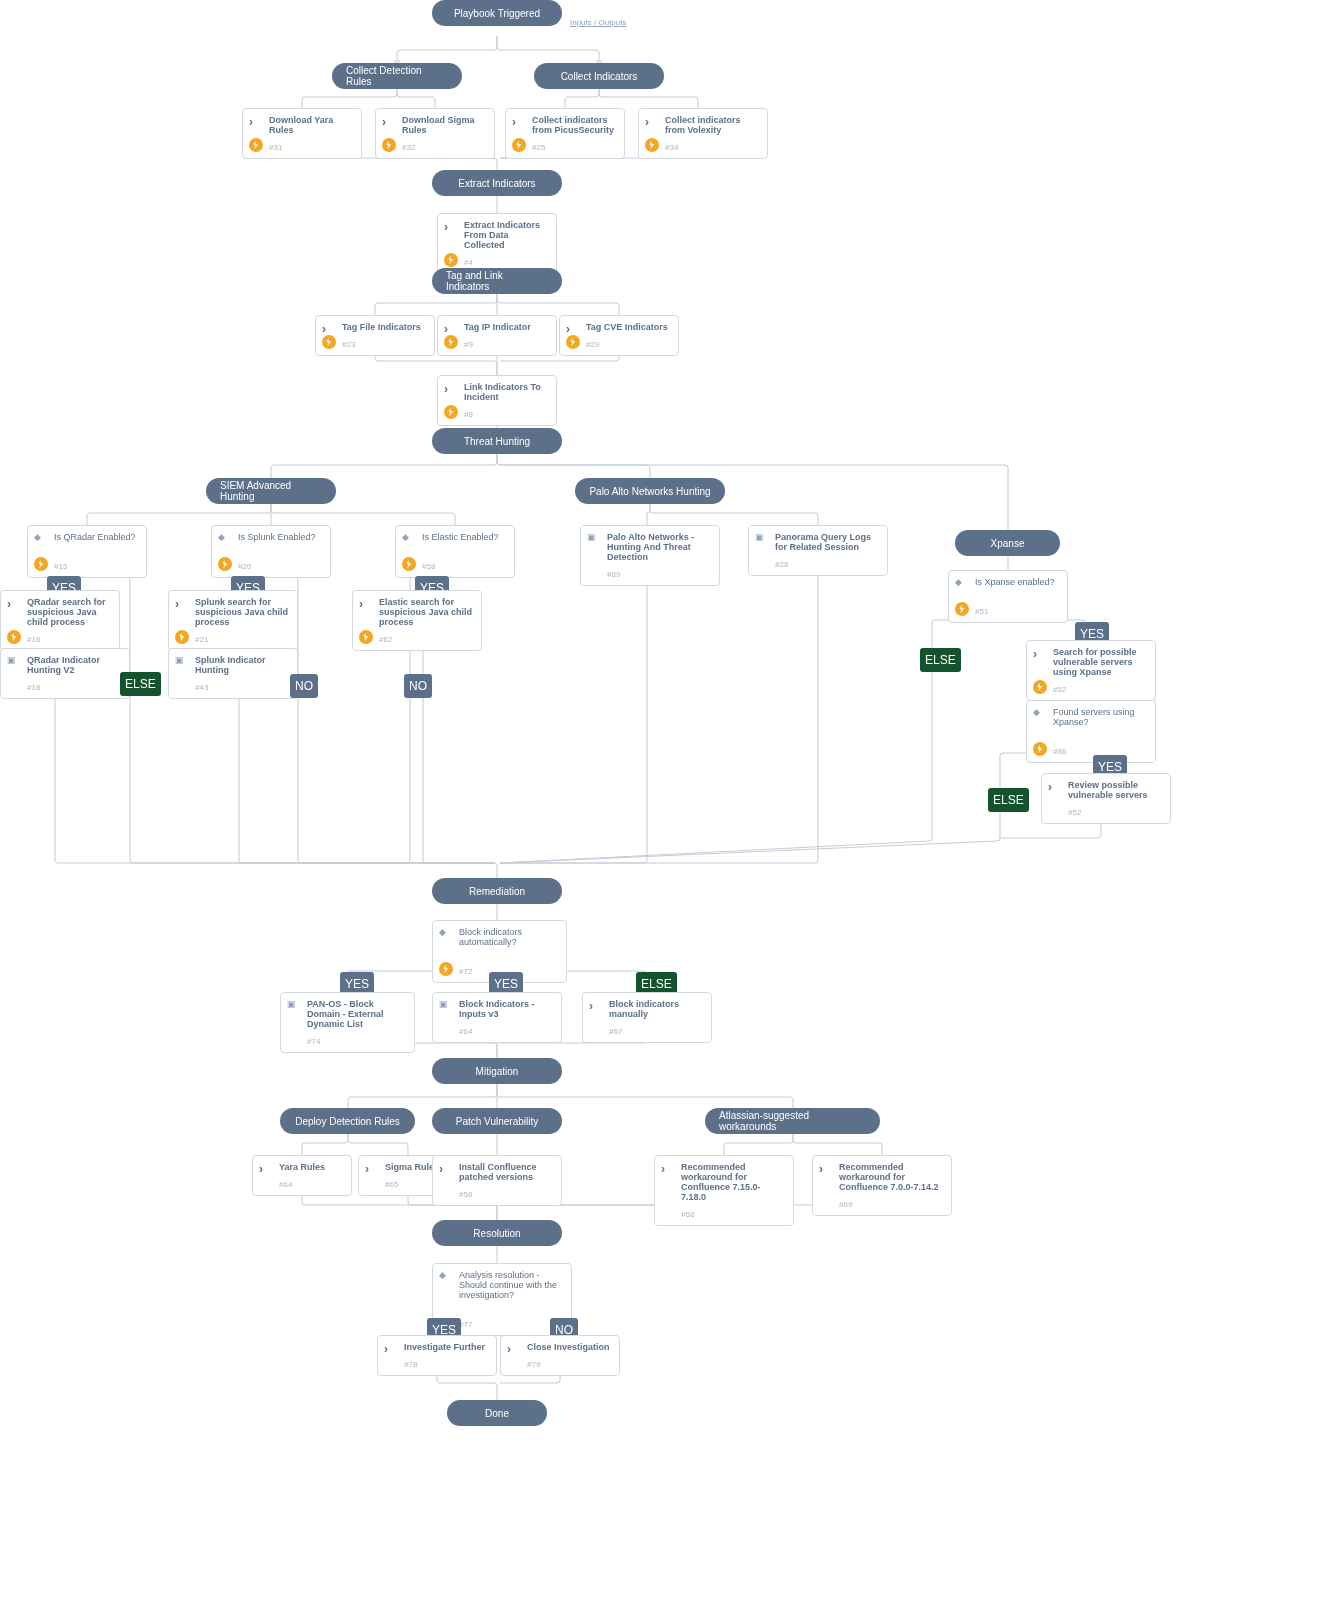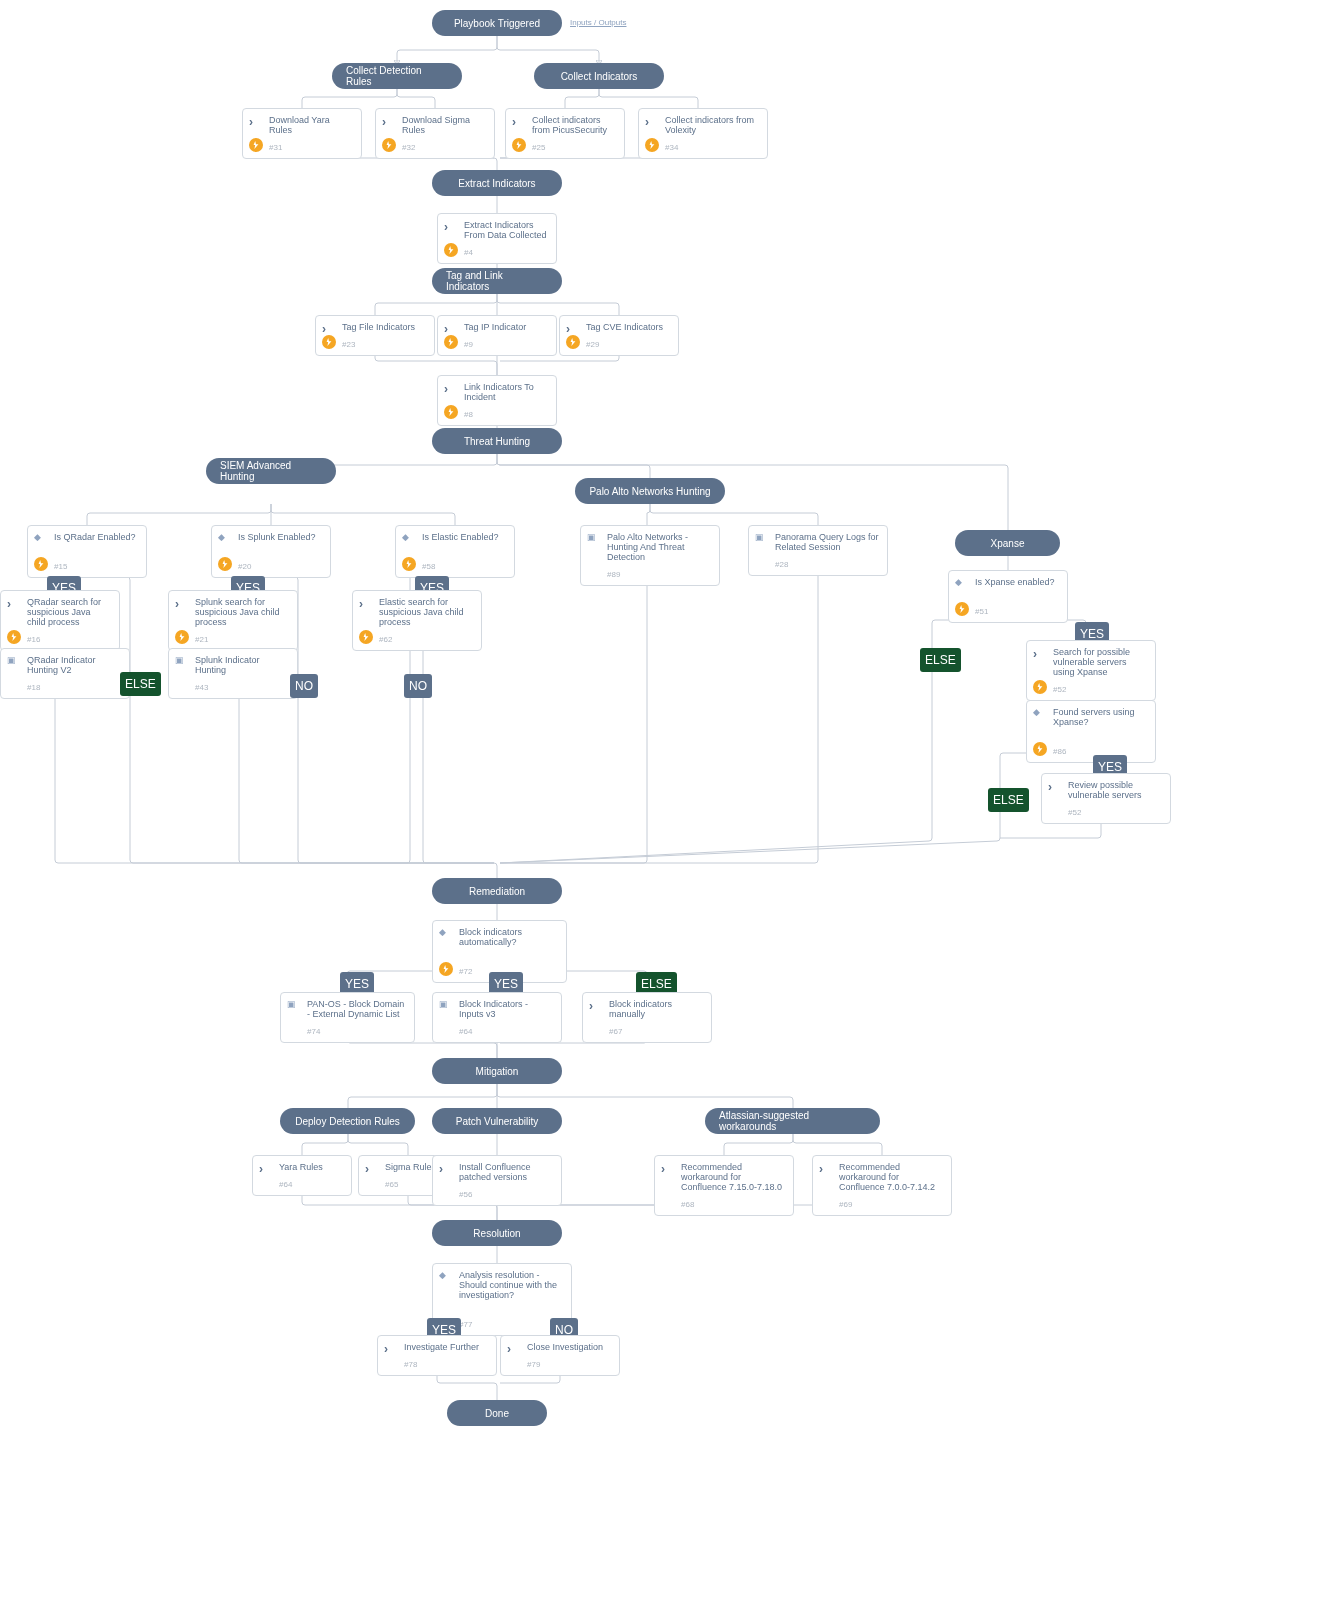--- a/index.html
+++ b/index.html
@@ -1,21 +1,21 @@
 <!DOCTYPE html>
 <html><head>
 <meta charset="utf-8">
 <style>
   html,body{margin:0;padding:0;background:#fff;font-family:Arial,Helvetica,sans-serif;font-size:9px;color:#333}
   .canvas{position:relative;width:1323px;height:1600px}
   .node{position:absolute;box-sizing:border-box}
   .section{background:#5c708a;color:#fff;border-radius:18px;display:flex;align-items:center;justify-content:center;padding:4px 14px;height:26px;font-size:10px}
   .task{background:#fff;border:1px solid #d3d9e0;border-radius:4px;padding:6px 8px 6px 26px;min-height:24px}
   .task-tall{min-height:32px}
-  .task .title{color:#5c708a;font-weight:400}
+  .task .title{color:#5c708a;font-weight:700}
   .task .id{color:#aeb6c0;font-size:8px;margin-top:8px}
   .cond{background:#fff;border:1px solid #d3d9e0;border-radius:4px;padding:6px 8px 6px 26px;min-height:28px}
   .cond .title{color:#5c708a}
   .cond .id{color:#aeb6c0;font-size:8px;margin-top:20px}
   .icon{position:absolute;left:6px;top:6px;width:14px;height:14px}
   .icon-bolt{background:#f5a623;border-radius:50%;display:flex;align-items:center;justify-content:center;top:auto;bottom:6px}
   .icon-bolt svg{width:8px;height:8px;fill:#fff}
   .icon-diamond{color:#8fa3bf}
   .icon-arrow{color:#5c708a;font-weight:bold;font-size:12px;line-height:14px}
   .icon-book{color:#8fa3bf}
@@ -134,21 +134,21 @@
 
   <path d="M497,1246 L497,1263"></path>
 
   <path d="M497,1300 L497,1315 Q497,1318 494,1318 L440,1318 Q437,1318 437,1321 L437,1335"></path>
   <path d="M497,1300 L497,1315 Q497,1318 500,1318 L557,1318 Q560,1318 560,1321 L560,1335"></path>
 
   <path d="M437,1370 L437,1380 Q437,1383 440,1383 L494,1383 Q497,1383 497,1386 L497,1400"></path>
   <path d="M560,1370 L560,1380 Q560,1383 557,1383 L500,1383"></path>
 </svg>
 
-<div class="node section" style="left:432px;top:10px;width:130px">
+<div class="node section" style="left:432px;top:0;width:130px">
       <span>Playbook Triggered</span>
     </div>
 <span class="link-text" style="left:570px;top:18px">Inputs / Outputs</span>
 
 <div class="node section" style="left:332px;top:63px;width:130px">
       <span>Collect Detection Rules</span>
     </div>
 <div class="node section" style="left:534px;top:63px;width:130px">
       <span>Collect Indicators</span>
     </div>
@@ -248,21 +248,21 @@
       <span class="icon icon-bolt">
         <svg viewBox="0 0 10 10">
           <path d="M4,0 L2,5 L4,5 L3,10 L8,4 L5,4 z"></path>
         </svg>
       </span>
     </div>
 
 <div class="node section" style="left:432px;top:428px;width:130px">
       <span>Threat Hunting</span>
     </div>
-<div class="node section" style="left:206px;top:458px;width:130px">
+<div class="node section" style="left:206px;top:478px;width:130px">
       <span>SIEM Advanced Hunting</span>
     </div>
 <div class="node section" style="left:575px;top:478px;width:150px">
       <span>Palo Alto Networks Hunting</span>
     </div>
 <div class="node section" style="left:955px;top:530px;width:105px">
       <span>Xpanse</span>
     </div>
 
 <div class="node cond" style="left:27px;top:525px;width:120px">

